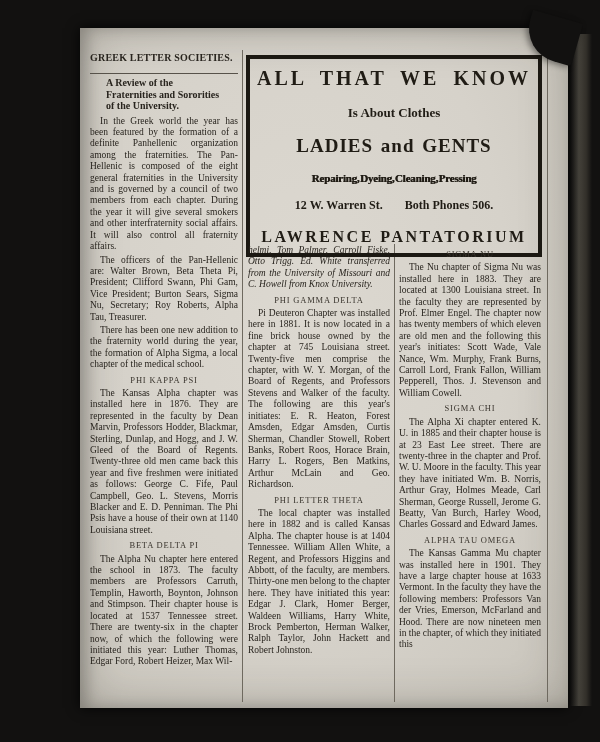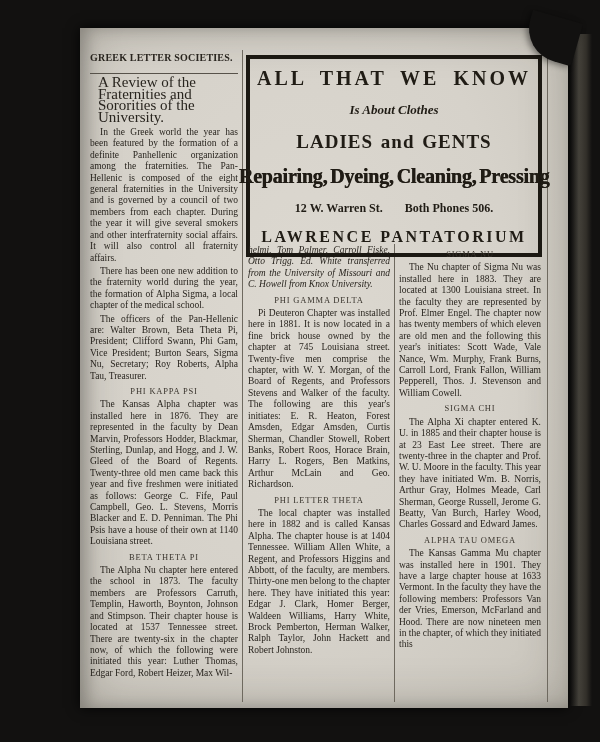--- a/index.html
+++ b/index.html
@@ -37,60 +37,60 @@
   .col p.cont { text-indent: 0; font-style: italic; }
   .col-left  { left: 10px;  top: 24px;  width: 148px; }
   .col-mid   { left: 168px; top: 217px; width: 142px; }
   .col-right { left: 319px; top: 217px; width: 142px; }
 
   .masthead {
     font-size: 10px; font-weight: bold; letter-spacing: 0.2px;
     margin: 0 0 3px; padding-bottom: 10px; border-bottom: 1px solid #57524a;
     text-align: left;
   }
-  .review-head { font-size: 15px; font-weight: normal; margin: 0 8px 4px; text-align: left; }
+  .review-head { font-size: 10px; font-weight: bold; margin: 0 16px 4px; text-align: left; }
   .sec {
     font-size: 8.5px; font-weight: normal; letter-spacing: 0.8px;
     text-align: center; margin: 4px 0 2px; color: #3a352e;
   }
 
   .ad {
     position: absolute; left: 166px; top: 27px; width: 296px; height: 202px;
     border: 4px solid #1b1812; color: #201c15;
     display: flex; flex-direction: column; align-items: center;
     justify-content: space-between; text-align: center; padding: 8px 4px 7px;
   }
   .ad div { font-weight: bold; }
   .ad-l1 { font-size: 20px; letter-spacing: 3px; word-spacing: 6px; white-space: nowrap; }
-  .ad-l2 { font-size: 13px; font-style: italic; }
+  .ad-l2 { font-size: 13px; }
   .ad-l3 { font-size: 19px; letter-spacing: 1px; word-spacing: 2px; white-space: nowrap; }
   .ad-l4 { font-size: 12px; }
-  .ad-l5 { font-size: 20px; letter-spacing: -0.2px; word-spacing: -2px; white-space: nowrap; text-shadow: 0.5px 0 0 currentColor; }
+  .ad-l5 { font-size: 11px; letter-spacing: -0.2px; word-spacing: -2px; white-space: nowrap; text-shadow: 0.5px 0 0 currentColor; }
   .ad-l6 { font-size: 12px; display: flex; gap: 22px; white-space: nowrap; }
   .ad-l7 { font-size: 16px; letter-spacing: 2.5px; white-space: nowrap; }
 </style>
 </head>
 <body>
 
 <div class="book-edge"></div>
 
 <div class="page">
   <div class="vrule vr1"></div>
   <div class="vrule vr2"></div>
   <div class="vrule vr3"></div>
 
   <div class="col col-left">
     <h1 class="masthead">GREEK LETTER SOCIETIES.</h1>
     <h2 class="review-head">A Review of the Fraternities and Sororities of the University.</h2>
     <p>In the Greek world the year has been featured by the formation of a definite Panhellenic organization among the fraternities. The Pan-Hellenic is composed of the eight general fraternities in the University and is governed by a council of two members from each chapter. During the year it will give several smokers and other interfraternity social affairs. It will also control all fraternity affairs.</p>
+    <p>The officers of the Pan-Hellenic are: Walter Brown, Beta Theta Pi, President; Clifford Swann, Phi Gam, Vice President; Burton Sears, Sigma Nu, Secretary; Roy Roberts, Alpha Tau, Treasurer.</p>
     <p>There has been one new addition to the fraternity world during the year, the formation of Alpha Sigma, a local chapter of the medical school.</p>
-    <p>The officers of the Pan-Hellenic are: Walter Brown, Beta Theta Pi, President; Clifford Swann, Phi Gam, Vice President; Burton Sears, Sigma Nu, Secretary; Roy Roberts, Alpha Tau, Treasurer.</p>
     <h3 class="sec">PHI KAPPA PSI</h3>
     <p>The Kansas Alpha chapter was installed here in 1876. They are represented in the faculty by Dean Marvin, Professors Hodder, Blackmar, Sterling, Dunlap, and Hogg, and J. W. Gleed of the Board of Regents. Twenty-three old men came back this year and five freshmen were initiated as follows: George C. Fife, Paul Campbell, Geo. L. Stevens, Morris Blacker and E. D. Penniman. The Phi Psis have a house of their own at 1140 Louisiana street.</p>
-    <h3 class="sec">BETA THETA PI</h3>
+    <h3 class="sec">BETA DELTA PI</h3>
     <p>The Alpha Nu chapter here entered the school in 1873. The faculty members are Professors Carruth, Templin, Haworth, Boynton, Johnson and Stimpson. Their chapter house is located at 1537 Tennessee street. There are twenty-six in the chapter now, of which the following were initiated this year: Luther Thomas, Edgar Ford, Robert Heizer, Max Wil-</p>
   </div>
 
   <div class="ad">
     <div class="ad-l1">ALL THAT WE KNOW</div>
     <div class="ad-l2">Is About Clothes</div>
     <div class="ad-l3">LADIES and GENTS</div>
     <div class="ad-l5">Repairing, Dyeing, Cleaning, Pressing</div>
     <div class="ad-l6">
       <span>12 W. Warren St.</span>

